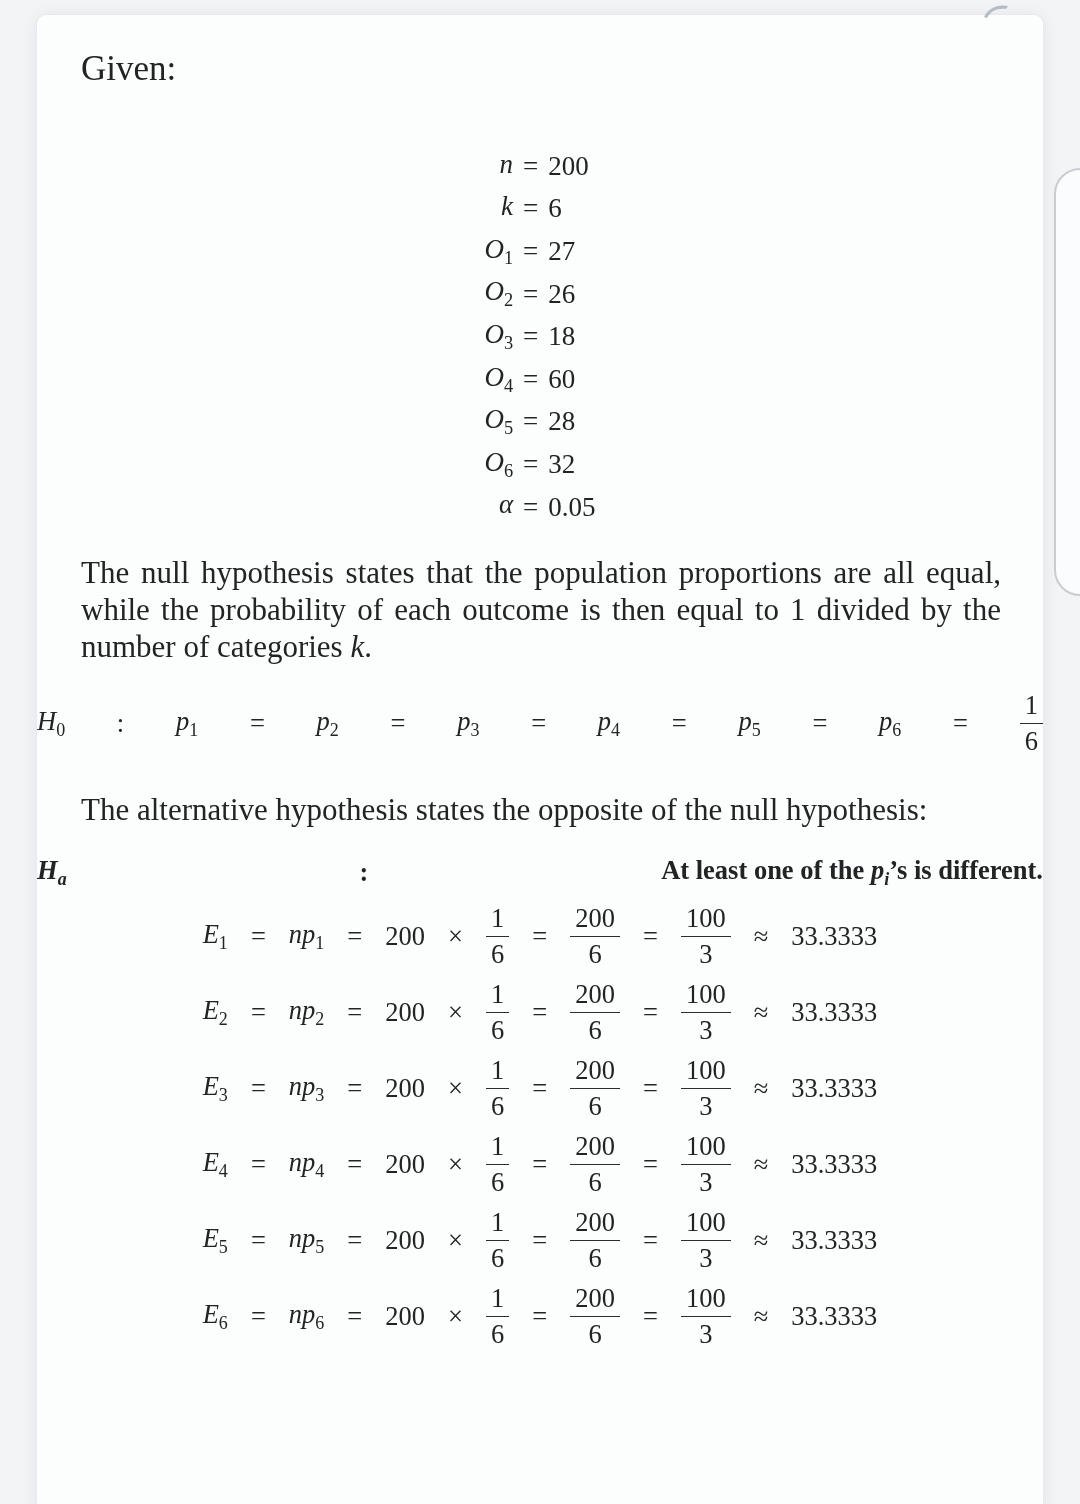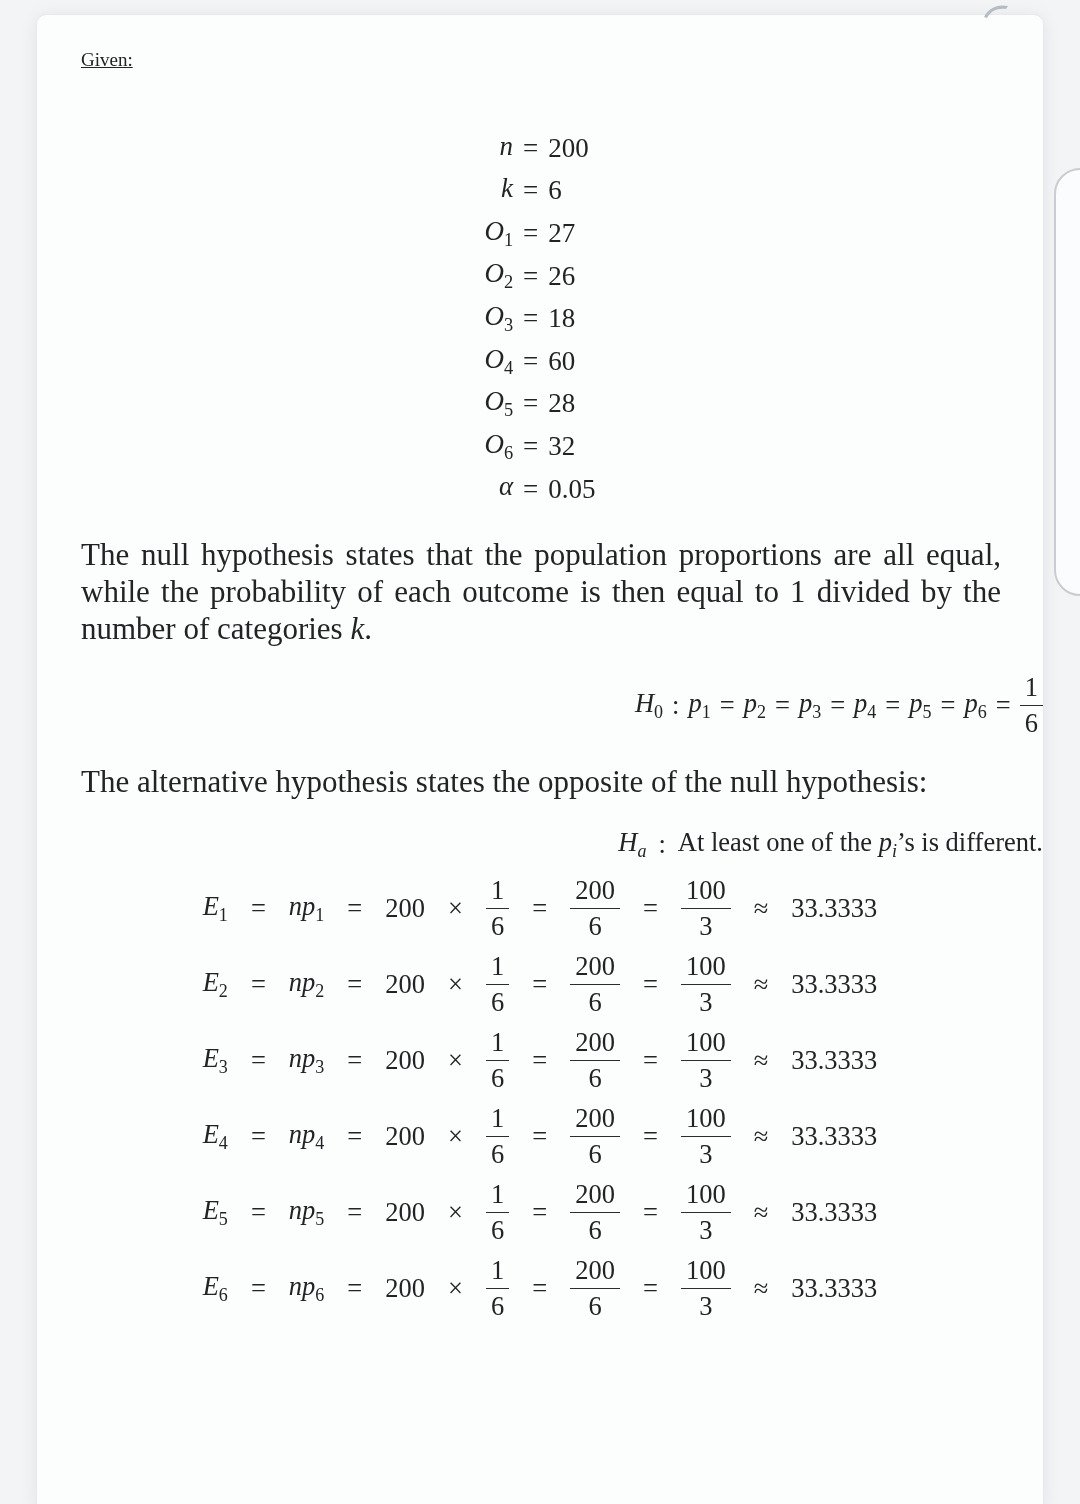--- a/index.html
+++ b/index.html
@@ -11,42 +11,42 @@
     color:#222325;
   }
   .card {
     position:absolute; left:36px; top:14px; width:1008px; height:1496px;
     background:#fcfdfd;
     border:1px solid #e7e9ec; border-bottom:none;
     border-radius:10px 10px 0 0;
     box-shadow:0 2px 18px rgba(25,35,45,0.07);
     overflow:hidden;
   }
-  .heading { margin:34px 8px 0 44px; font-size:19px;text-decoration:underline; }
+  .heading { margin:34px 8px 0 44px; font-size:35px; }
 
   .given-wrap { margin-top:56px; text-align:center; }
   .given-grid {
     display:inline-grid; grid-template-columns:auto auto auto;
     column-gap:10px; grid-auto-rows:42.6px; align-items:center;
     font-size:27px; text-align:left;
   }
   .gl { justify-self:end; }
   .gr { justify-self:start; }
 
   .mi { font-style:italic; }
   sub { font-size:0.68em; }
 
   .para { margin:0 42px 0 44px; font-size:31px; line-height:37px; text-align:justify; }
   .p1 { margin-top:26px; }
-  .p2 { margin-top:22px; text-align:left; }
+  .p2 { margin-top:32px; text-align:left; }
   .p3 { margin-top:22px; }
 
-  .eq { display:flex; justify-content:flex-end; align-items:center; font-size:26.5px; gap:9px; }
+  .eq { display:flex; justify-content:space-between; align-items:center; font-size:26.5px; gap:9px; }
   .h0-row { margin-top:22px; height:72px; }
-  .ha-row { margin-top:26px; height:36px; gap:12px; }
+  .ha-row { margin-top:26px; height:36px; gap:12px;font-weight:bold; }
   .ha-text { white-space:pre-wrap; }
 
   .exp-block { margin-top:8px; }
   .eq-row { height:76px; display:flex; align-items:center; justify-content:center; gap:23px; font-size:26.5px; }
 
   .frac { display:inline-flex; flex-direction:column; align-items:stretch; text-align:center; line-height:1.08; }
   .frac .num { padding:0 5px 3px; border-bottom:1.7px solid #2b2c2e; }
   .frac .den { padding:3px 5px 0; }
 
   .scroll-pill {

